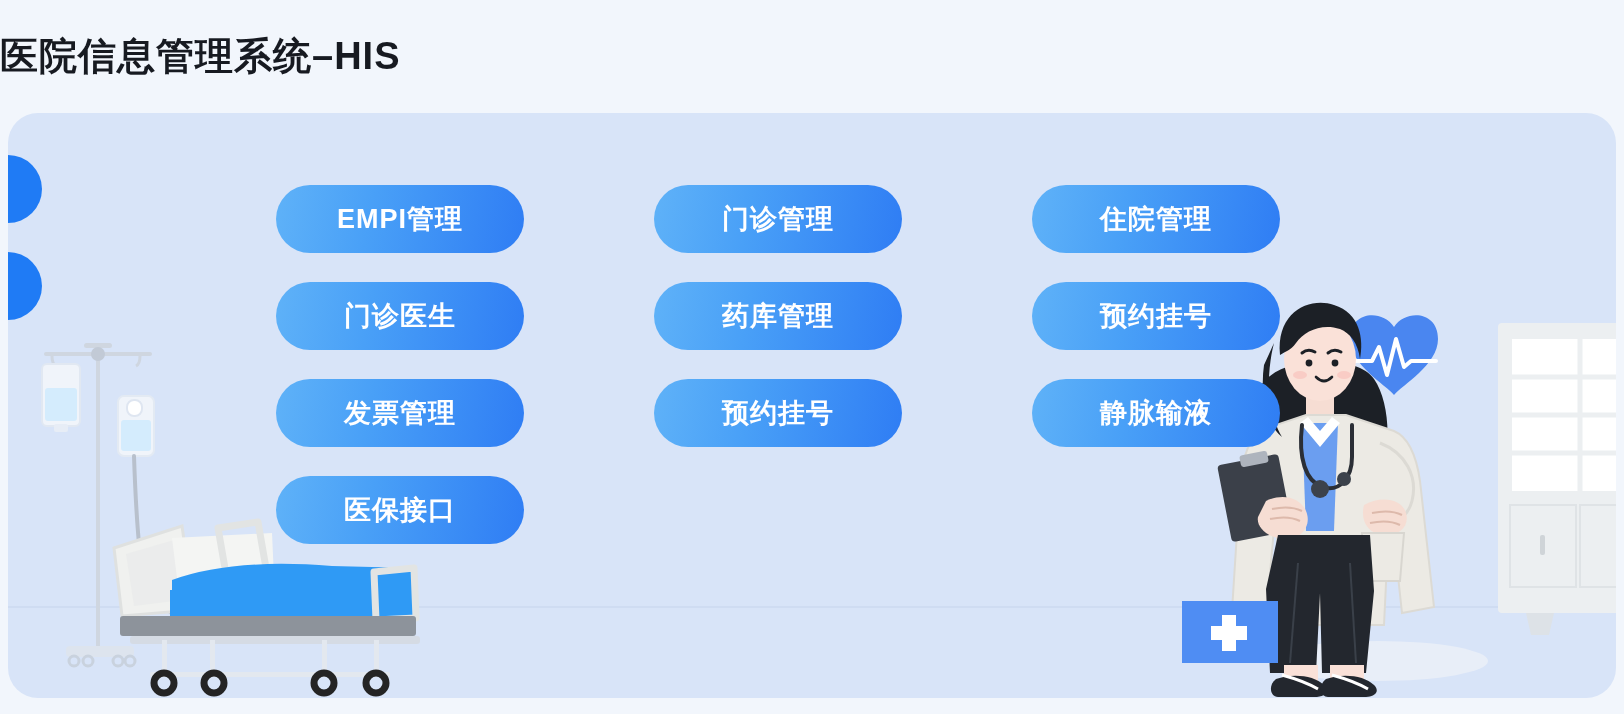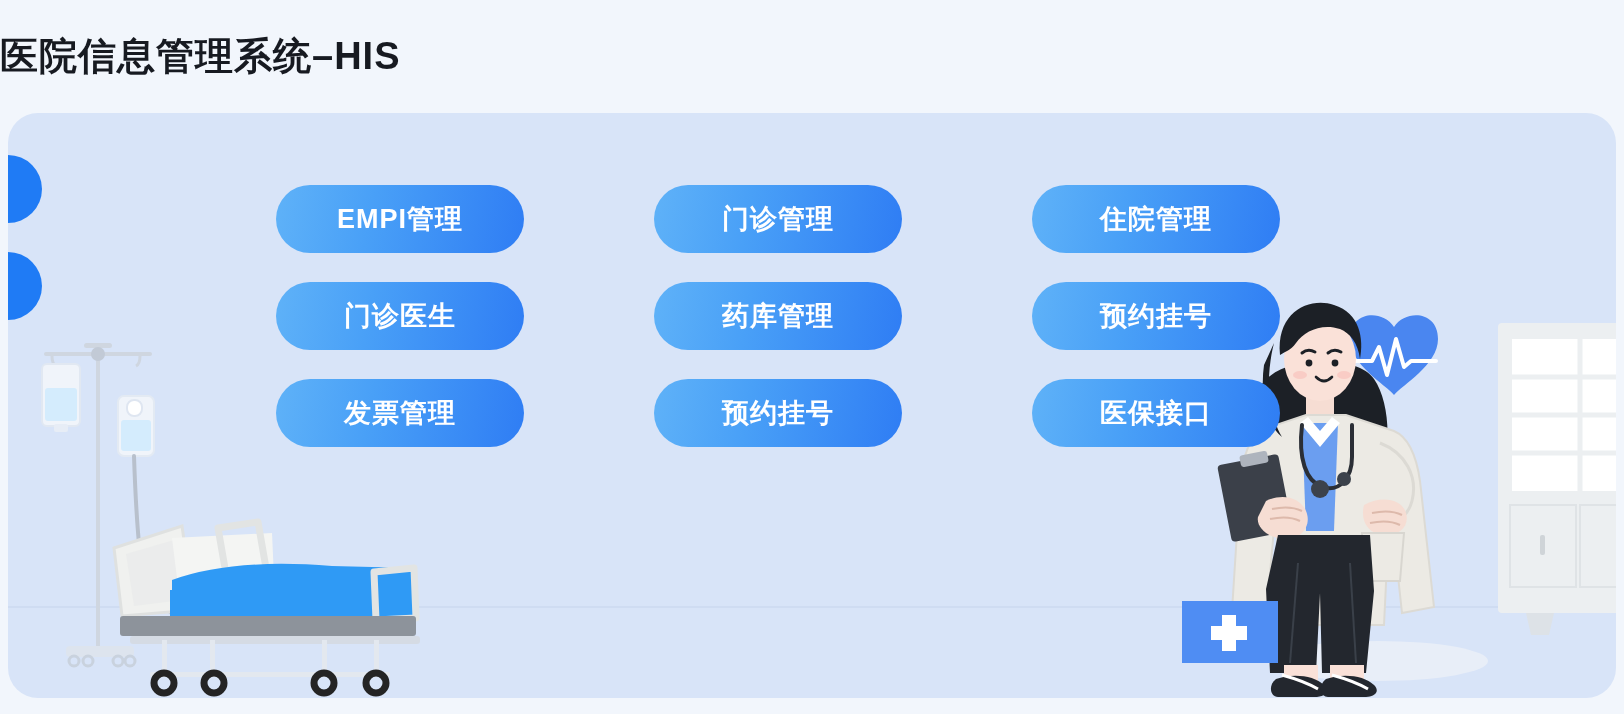--- a/index.html
+++ b/index.html
@@ -234,17 +234,18 @@
 
       <button class="btn">住院管理</button>
       <button class="btn">门诊医生</button>
 
       <button class="btn">药库管理</button>
       <button class="btn">预约挂号</button>
 
       <button class="btn">发票管理</button>
 
       <button class="btn">预约挂号</button>
+      <button class="btn">静脉输液</button>
       <button class="btn">医保接口</button>
     </div>
 
   </div>
 </div>
 
 </body></html>

